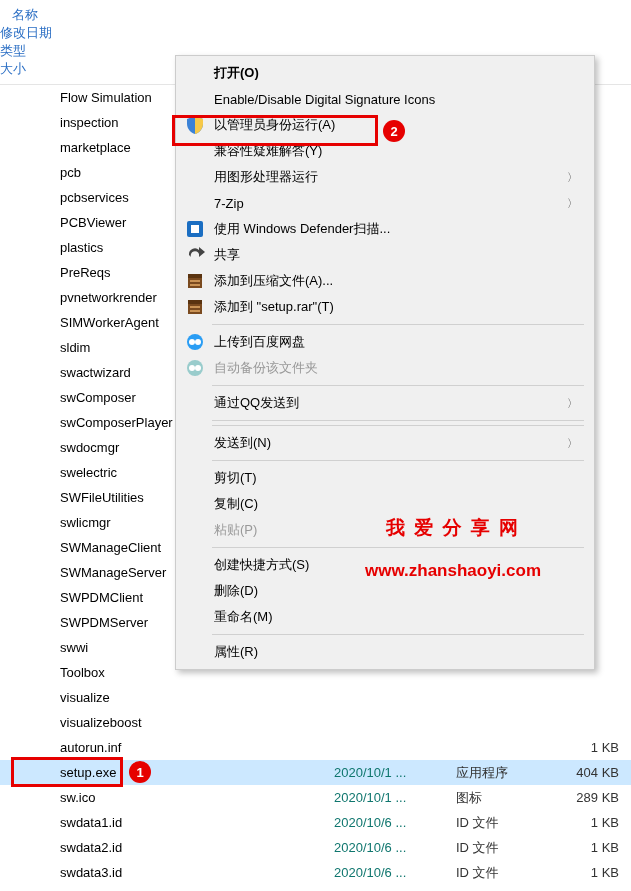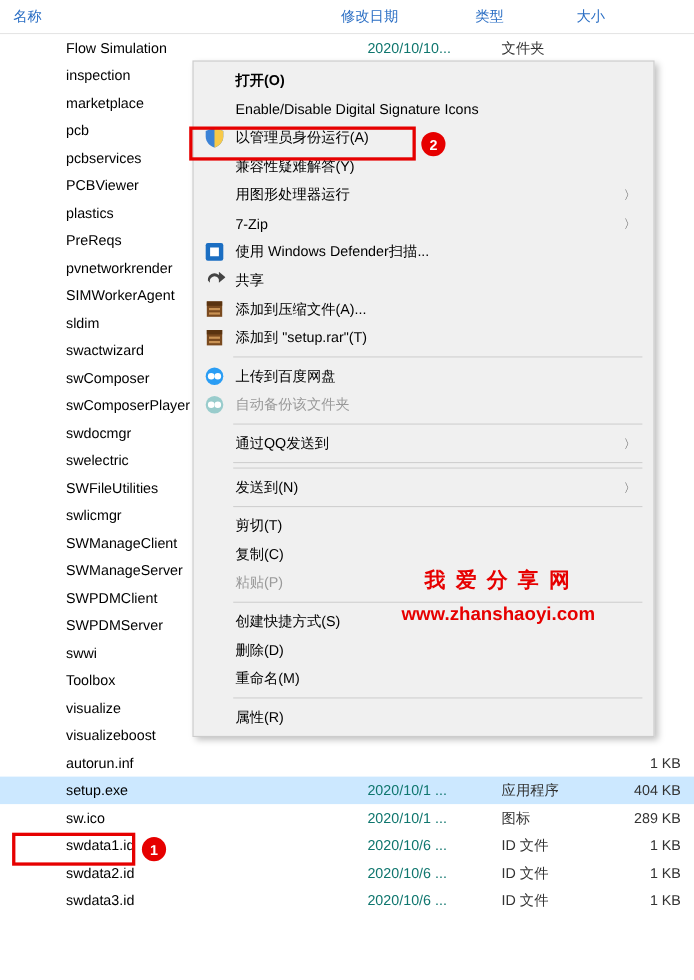--- a/index.html
+++ b/index.html
@@ -11,20 +11,21 @@
   height: 891px;
   overflow: hidden;
   position: relative;
 }
 .header {
   display: flex;
   border-bottom: 1px solid #e5e5e5;
   padding: 6px 0;
   color: #2a6ec4;
   font-size: 13px;
+  flex-direction: column;
 }
 .col-name { width: 310px; padding-left: 12px; }
 .col-date { width: 122px; }
 .col-type { width: 92px; }
 .col-size { width: 95px; text-align: right; padding-right: 12px; }
 .file-list { }
 .file-row {
   display: flex;
   align-items: center;
   height: 25px;
@@ -125,21 +126,21 @@
 .watermark .line1 {
   color: #e60000;
   font-size: 19px;
   font-weight: bold;
   letter-spacing: 2px;
 }
 .watermark .line2 {
   color: #e60000;
   font-size: 17px;
   font-weight: bold;
-  margin-top: 8px;
+  margin-top: 20px;
 }
 </style>
 </head>
 <body>
 
 <div class="header">
   <div class="col-name">名称</div>
   <div class="col-date">修改日期</div>
   <div class="col-type">类型</div>
   <div class="col-size" style="text-align:left">大小</div>

